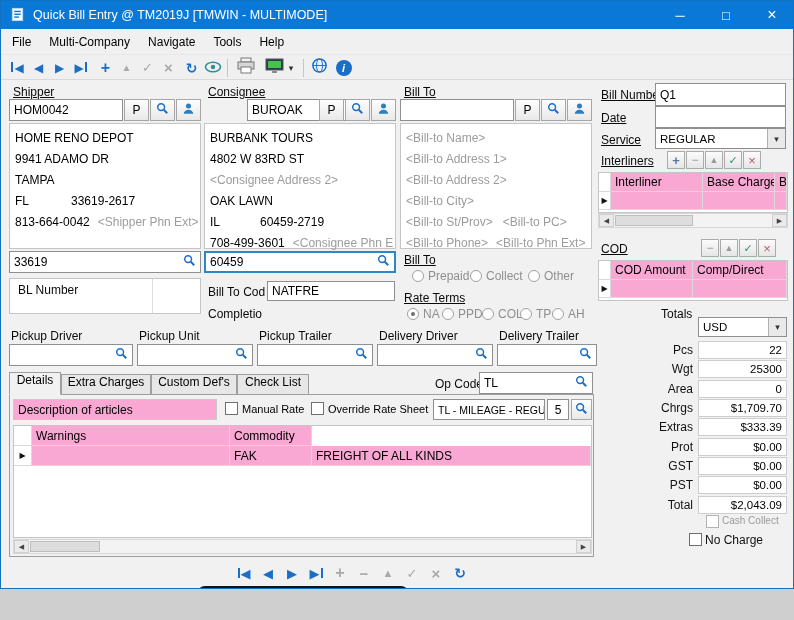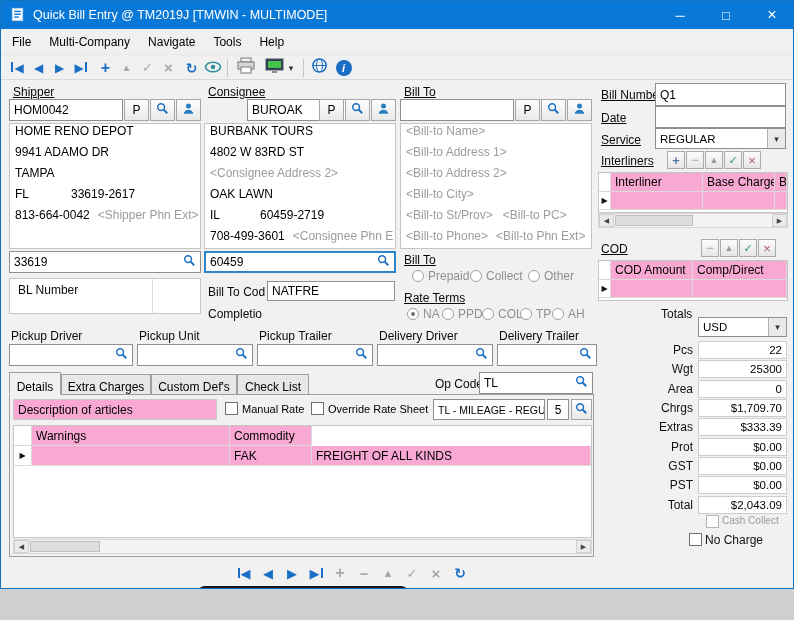--- a/index.html
+++ b/index.html
@@ -5,41 +5,41 @@
   html,body{margin:0;padding:0;}
   body{font-family:"Liberation Sans","DejaVu Sans",sans-serif;background:#cfcfcf;}
   #win{position:relative;width:794px;height:589px;background:#f1f1f1;overflow:hidden;border:1px solid #1272bf;box-sizing:border-box;}
   .abs{position:absolute;box-sizing:border-box;}
   .lbl{font-size:12px;color:#0a0a0a;white-space:nowrap;line-height:14px;}
   .u{text-decoration:underline;}
   .fld{background:#fff;border:1px solid #8f8f8f;font-size:12px;color:#000;display:flex;align-items:center;padding:0 4px;white-space:nowrap;overflow:hidden;}
   .focus{border:2px solid #2f86c6 !important;}
   .ibtn{background:linear-gradient(#fdfdfd,#e9e9e9);border:1px solid #a6a6a6;display:flex;align-items:center;justify-content:center;}
   .panel{background:#fff;border:1px solid #c5c5c5;}
-  .pline{height:21px;font-size:12px;color:#000;display:flex;align-items:flex-start;padding-left:5px;white-space:nowrap;overflow:hidden;}
+  .pline{height:21px;font-size:12px;color:#000;display:flex;align-items:flex-end;padding-left:5px;white-space:nowrap;overflow:hidden;}
   .ph{color:#9c9c9c;}
   .gridbox{background:#fff;border:1px solid #c5c5c5;overflow:hidden;}
   .grow{display:flex;}
   .gcell{border-right:1px solid #d9d9d9;border-bottom:1px solid #d9d9d9;font-size:12px;display:flex;align-items:center;padding:0 4px;white-space:nowrap;overflow:hidden;background:#f9a8d4;box-sizing:border-box;}
   .gmark{border-right:1px solid #d9d9d9;border-bottom:1px solid #d9d9d9;display:flex;align-items:center;justify-content:center;font-size:8px;color:#111;background:#fff;box-sizing:border-box;}
   .chk{width:13px;height:13px;background:#fff;border:1px solid #6f6f6f;box-sizing:border-box;}
   .chk.dis{border-color:#b3b3b3;}
   .rad{width:12px;height:12px;border:1px solid #a0a0a0;border-radius:50%;background:#fff;position:relative;flex:none;box-sizing:border-box;}
   .rad.sel::after{content:"";position:absolute;left:3px;top:3px;width:4px;height:4px;border-radius:50%;background:#707070;}
   .ropt{display:flex;align-items:center;height:14px;}
   .rlbl{font-size:12px;color:#8f8f8f;margin-left:4px;white-space:nowrap;}
   .blue{color:#1a6ec5;}
   .gry{color:#a9a9a9;}
   .sb{background:#f3f3f3;border:1px solid #d7d7d7;}
   .sbtn{position:absolute;top:0;height:100%;width:15px;display:flex;align-items:center;justify-content:center;font-size:7px;color:#444;background:#eaeaea;border:1px solid #cfcfcf;box-sizing:border-box;}
   .thumb{position:absolute;top:1px;height:11px;background:#ddd;border:1px solid #bfbfbf;box-sizing:border-box;}
   .tbico{position:absolute;top:2px;width:21px;height:21px;display:flex;align-items:center;justify-content:center;font-weight:bold;box-sizing:border-box;}
   .bar1::before{content:"";display:inline-block;width:2px;height:10px;background:currentColor;margin-right:1px;}
   .bar2::after{content:"";display:inline-block;width:2px;height:10px;background:currentColor;margin-left:1px;}
-  .tab{position:absolute;display:flex;align-items:flex-end;justify-content:center;font-size:12px;border:1px solid #9e9e9e;box-sizing:border-box;}
+  .tab{position:absolute;display:flex;align-items:flex-start;justify-content:center;font-size:12px;border:1px solid #9e9e9e;box-sizing:border-box;}
   .tab.on{background:#f1f1f1;border-bottom:1px solid #f1f1f1;z-index:3;}
   .tab.off{background:#e7e7e7;z-index:1;}
   .combo-arrow{width:17px;align-self:stretch;background:#e9e9e9;border-left:1px solid #b0b0b0;display:flex;align-items:center;justify-content:center;font-size:9px;color:#333;flex:none;margin-left:auto;}
   .vlbl{font-size:12px;color:#111;text-align:right;white-space:nowrap;}
   .vfld{background:#fff;border:1px solid #cdcdcd;font-size:11.5px;display:flex;align-items:center;justify-content:flex-end;padding:0 4px;box-sizing:border-box;}
   #titlebar{background:#0a78d7;}
   .wbtn{top:0;width:46px;height:28px;display:flex;align-items:center;justify-content:center;color:#fff;font-size:13px;}
   .mitem{display:flex;align-items:center;padding:0 9px;font-size:12px;color:#000;}
   .navbtn{display:flex;align-items:center;justify-content:center;font-weight:bold;}
   .minibtn{background:linear-gradient(#fbfbfb,#e6e6e6);border:1px solid #ababab;display:flex;align-items:center;justify-content:center;}

